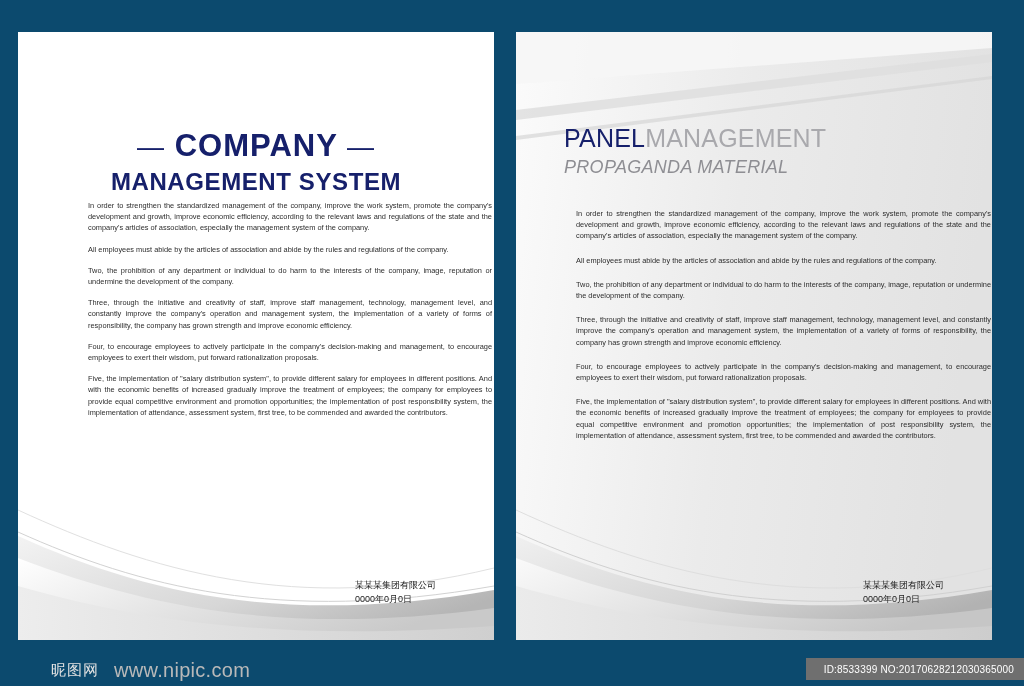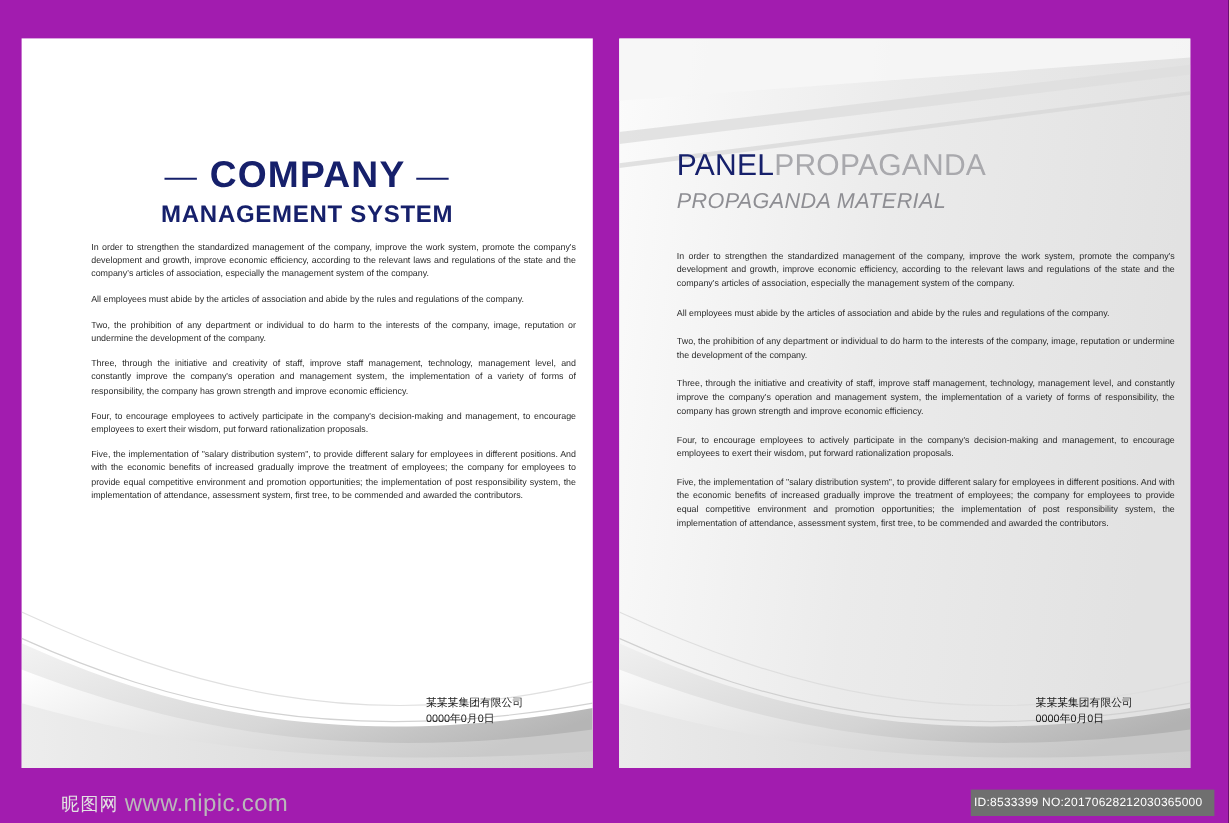--- a/index.html
+++ b/index.html
@@ -6,21 +6,21 @@
   html, body {
     margin: 0; padding: 0;
     width: 1024px; height: 686px;
     background: #000;
     font-family: "Liberation Sans", sans-serif;
     overflow: hidden;
   }
   .stage {
     position: relative;
     width: 1024px; height: 686px;
-    background: #a21caf;
+    background: #0c4a6e;
   }
 
   
   .panel {
     position: absolute;
     top: 32px;
     width: 476px;
     height: 608px;
     overflow: hidden;
   }
@@ -49,21 +49,21 @@
     letter-spacing: 1px;
     white-space: nowrap;
   }
   .title-left .t1 .dash {
     font-weight: normal;
     color: #16206b;
     font-size: 27px;
   }
   .title-left .t2 {
     margin-top: 4px;
-    font-size: 20px;
+    font-size: 24px;
     font-weight: bold;
     color: #16206b;
     letter-spacing: 0.6px;
   }
 
   .title-right {
     position: absolute;
     left: 48px;
     top: 92px;
     text-align: left;
@@ -86,20 +86,21 @@
     font-style: italic;
   }
 
   
   .body-copy {
     position: absolute;
     font-size: 7.4px;
     line-height: 11.2px;
     color: #2c2c2c;
     text-align: justify;
+    margin-left: 12px;
   }
   .body-left  { left: 58px; top: 168px; width: 404px; }
   .body-right { left: 48px; top: 176px; width: 415px; }
   .body-copy p { margin: 0 0 10px 0; }
   .body-right p { margin: 0 0 13px 0; }
 
   
   .footer {
     position: absolute;
     right: 58px;
@@ -119,41 +120,41 @@
     pointer-events: none;
   }
 
   
   .watermark {
     position: absolute;
     left: 14px;
     bottom: 4px;
     display: flex;
     align-items: center;
-    gap: 5px;
+    gap: 15px;
     color: #cfcfcf;
     font-size: 15px;
     padding-left: 37px;
   }
   .watermark .logo {
     font-size: 15px;
     color: #e2e2e2;
     letter-spacing: 1px;
   }
   .watermark .url {
     font-size: 20px;
     color: #b9b9b9;
     letter-spacing: 0.3px;
   }
   .idbar {
     position: absolute;
-    right: 12px;
+    right: 0;
     bottom: 6px;
     height: 22px;
-    padding: 0 10px 0 3px;
+    padding: 0 10px 0 18px;
     display: flex;
     align-items: center;
     background: #6f6f6f;
     color: #ffffff;
     font-size: 10px;
     letter-spacing: 0.2px;
   }
 </style>
 </head>
 <body>
@@ -245,21 +246,21 @@
       </defs>
       <path d="M0,96 C120,150 260,188 476,150 L476,200 L0,200 Z" fill="url(#gR2)"></path>
       <path d="M0,118 C130,168 270,196 476,168 L476,200 L0,200 Z" fill="url(#gR1)"></path>
       <path d="M0,146 C140,186 280,200 476,186 L476,200 L0,200 Z" fill="url(#gR3)"></path>
       <path d="M0,92 C120,146 260,184 476,146" fill="none" stroke="#d0d0d0" stroke-width="1"></path>
       <path d="M0,70 C130,130 280,176 476,128" fill="none" stroke="#dedede" stroke-width="1"></path>
     </svg>
 
     <div class="title-right">
       <div class="t1">
-        <b>PANEL</b><span>PROPAGANDA</span>
+        <b>PANEL</b><span>MANAGEMENT</span>
       </div>
       <div class="t2">PROPAGANDA MATERIAL</div>
     </div>
 
     <div class="body-copy body-right">
       <p>In order to strengthen the standardized management of the company, improve the work system, promote the company's development and growth, improve economic efficiency, according to the relevant laws and regulations of the state and the company's articles of association, especially the management system of the company.</p>
       <p>All employees must abide by the articles of association and abide by the rules and regulations of the company.</p>
       <p>Two, the prohibition of any department or individual to do harm to the interests of the company, image, reputation or undermine the development of the company.</p>
       <p>Three, through the initiative and creativity of staff, improve staff management, technology, management level, and constantly improve the company's operation and management system, the implementation of a variety of forms of responsibility, the company has grown strength and improve economic efficiency.</p>
       <p>Four, to encourage employees to actively participate in the company's decision-making and management, to encourage employees to exert their wisdom, put forward rationalization proposals.</p>

